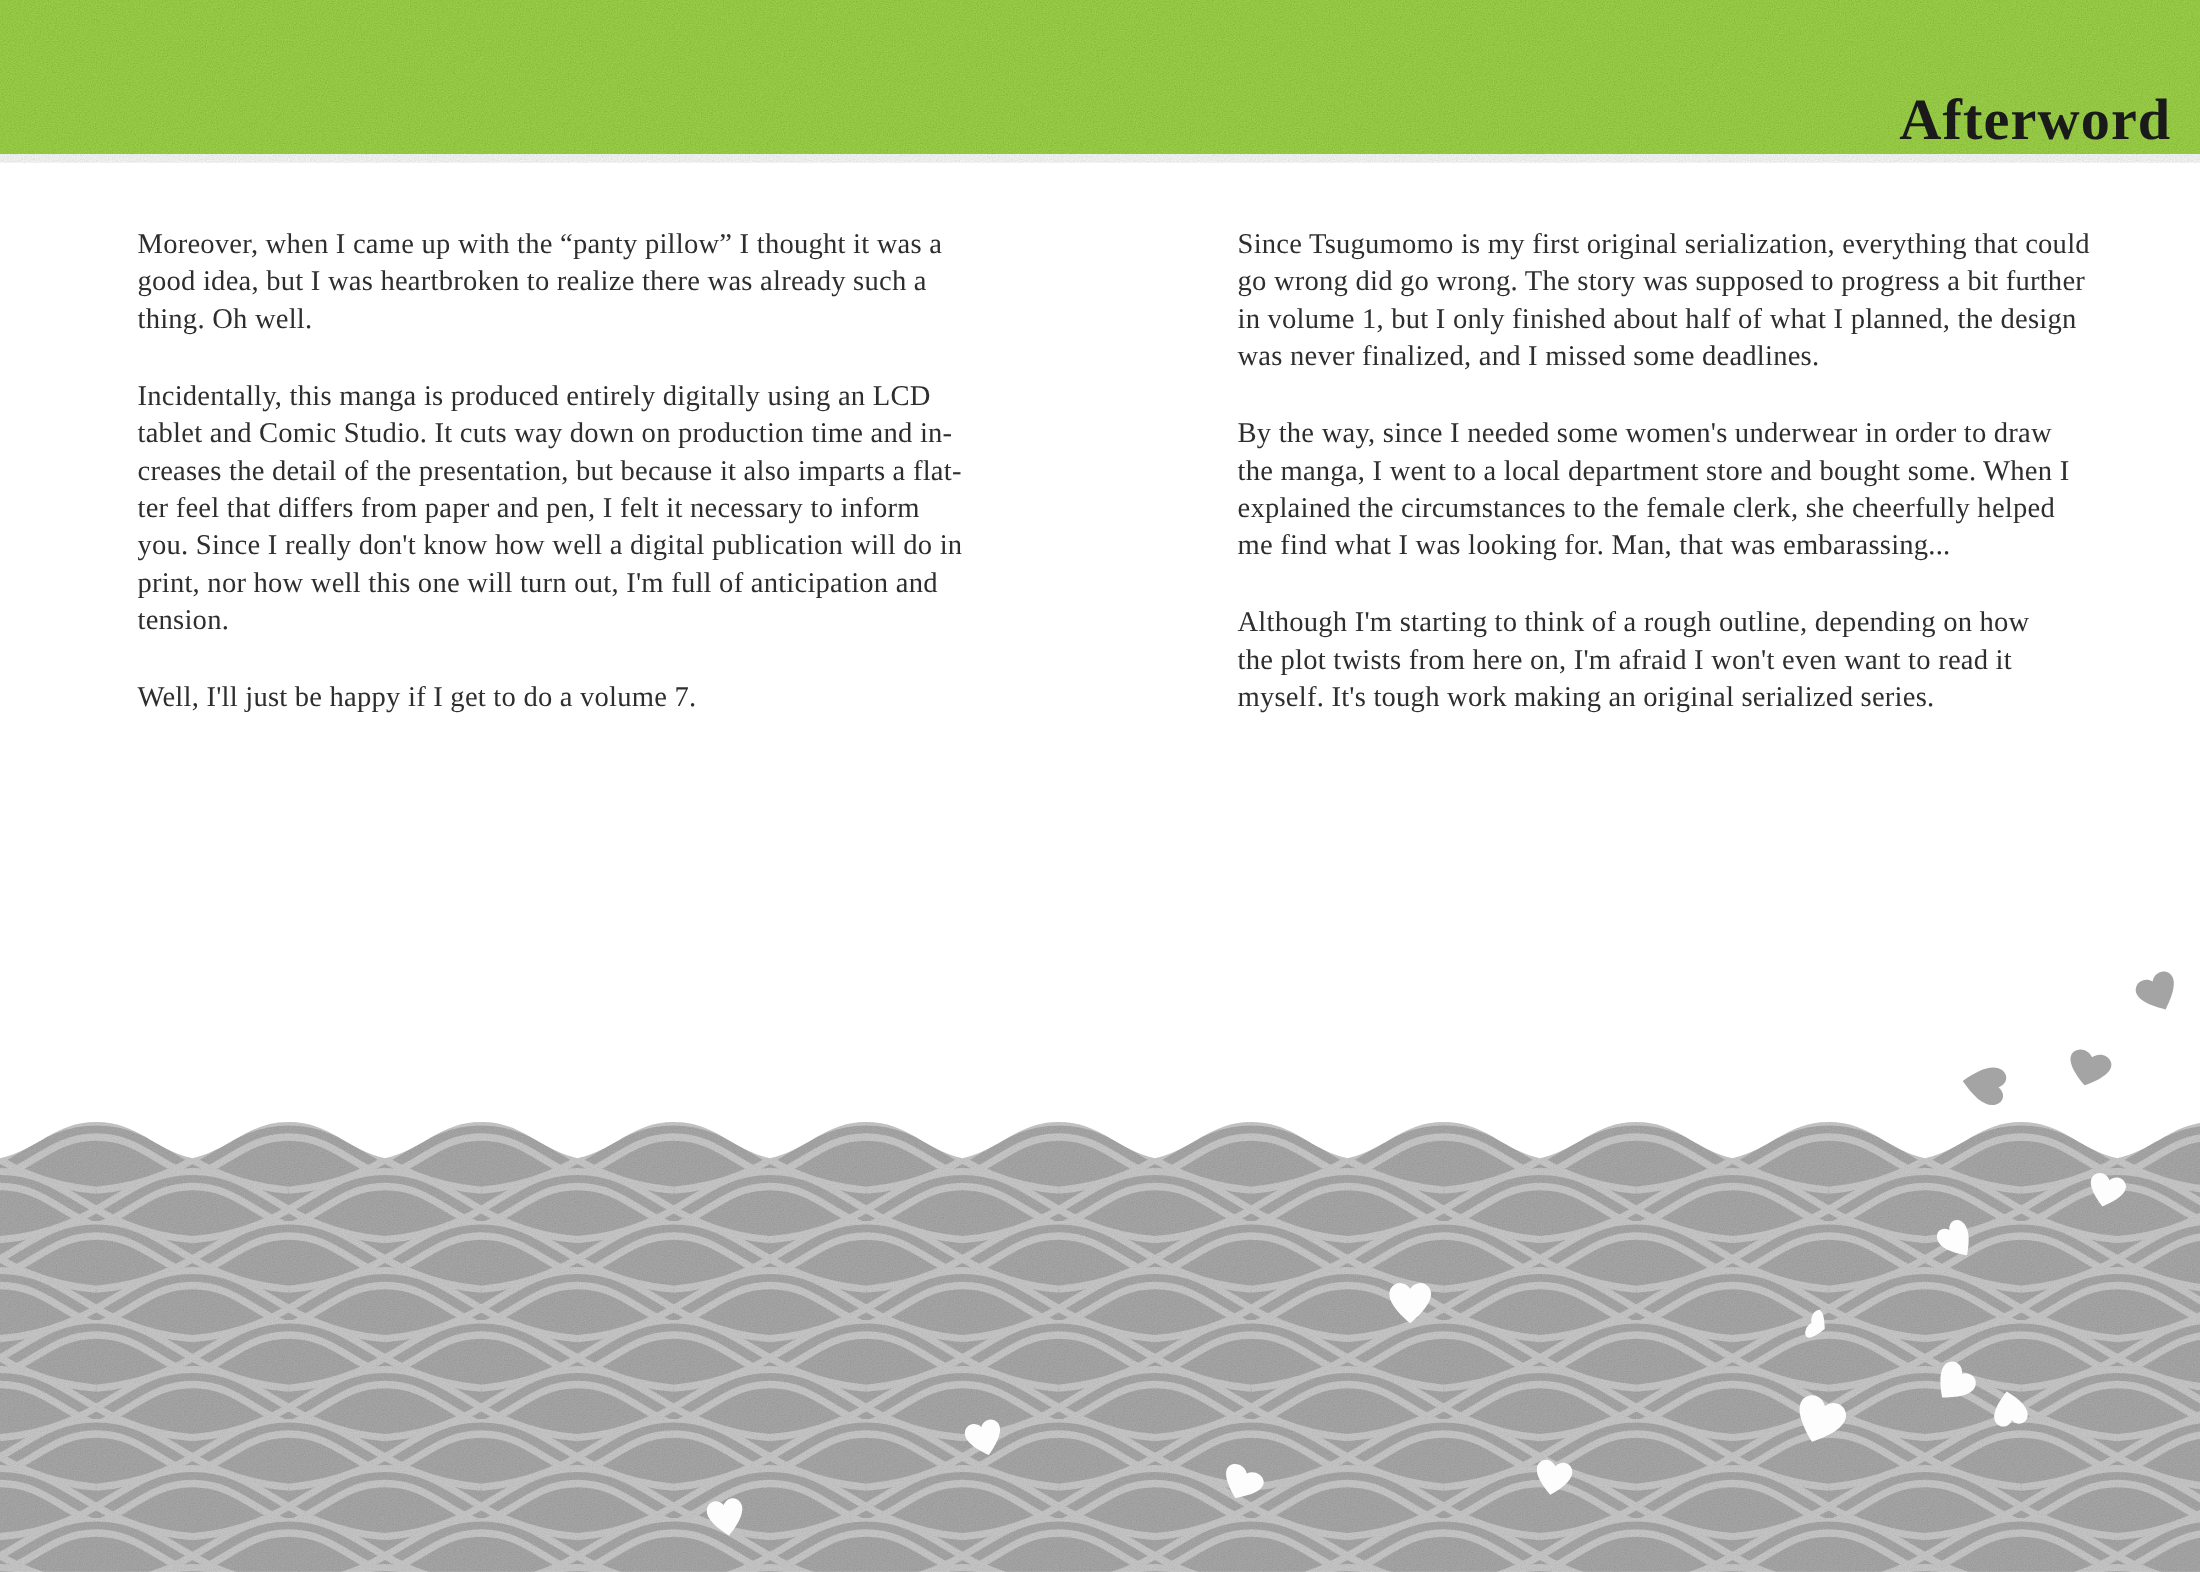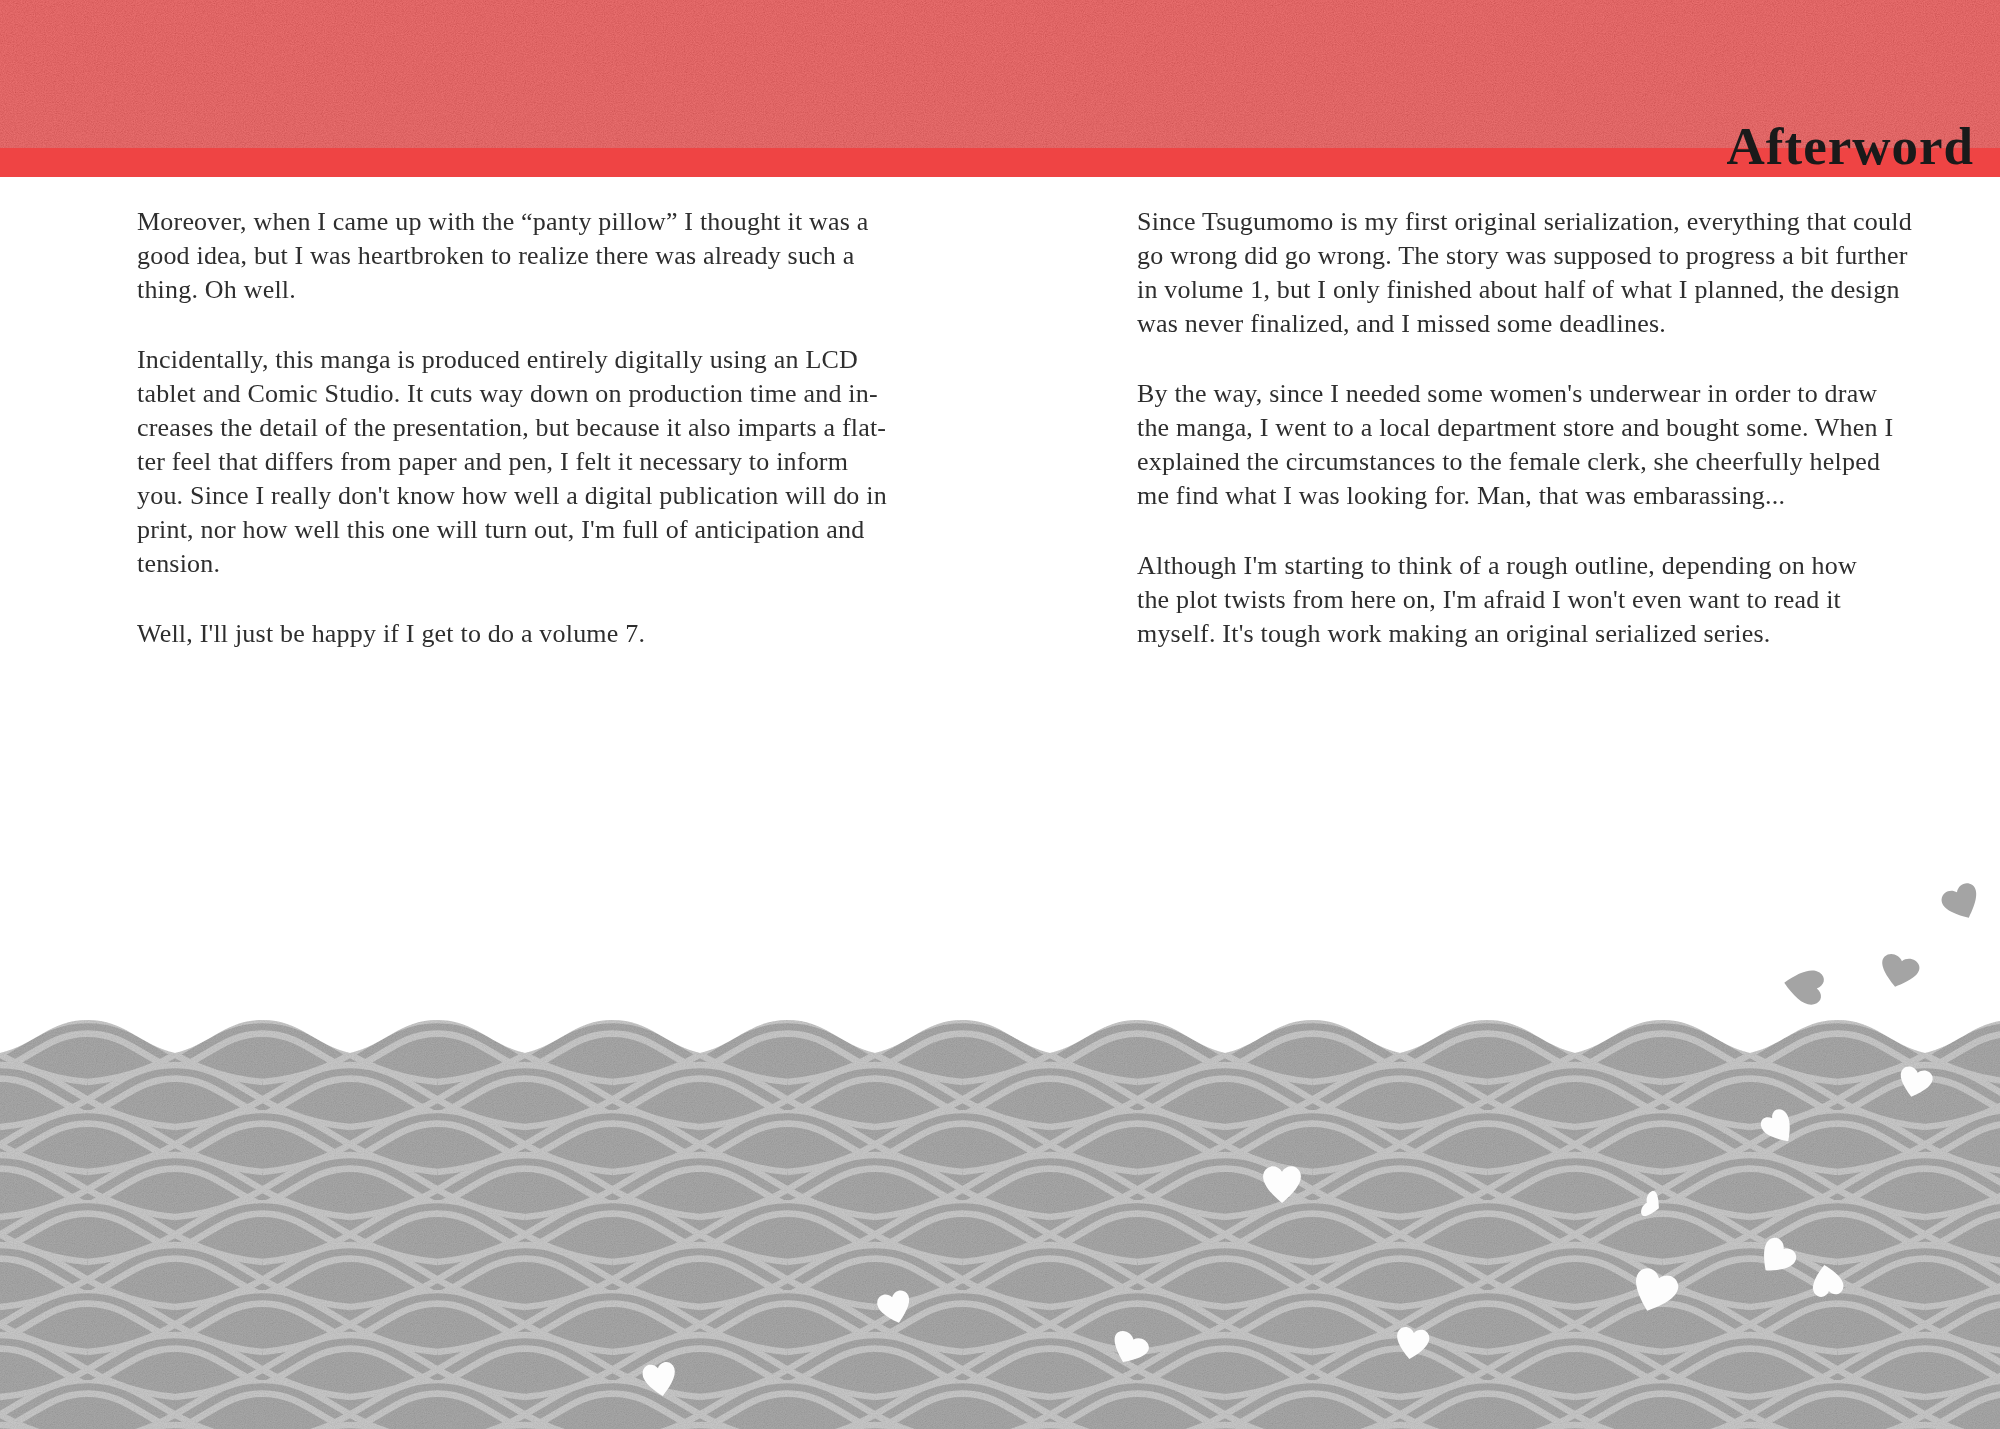--- a/index.html
+++ b/index.html
@@ -1,33 +1,33 @@
 <!DOCTYPE html>
 <html><head>
 <meta charset="utf-8">
 <style>
   html,body{margin:0;padding:0;background:#e8e8e8;}
   .page{
     position:relative;width:2000px;height:1429px;background:#ffffff;
     overflow:hidden;font-family:"Liberation Serif",serif;
   }
   .band{
-    position:absolute;top:0;left:0;width:2000px;height:177px;background:#ef4444;
+    position:absolute;top:0;left:0;width:2000px;height:140px;background:#84cc16;
   }
   .band > svg{position:absolute;top:0;left:0;}
   .page-title{
     position:absolute;right:26px;bottom:4px;margin:0;
     font-size:53px;line-height:1;font-weight:bold;color:#1a1a1a;
     letter-spacing:1px;font-family:"Liberation Serif",serif;
   }
   .col{
     position:absolute;top:205px;color:#2e2e2e;
     font-size:26px;line-height:34px;letter-spacing:0.2px;
   }
-  .col p{white-space:pre;margin:0 0 36px 12px;}
+  .col p{white-space:pre;margin:0 0 36px 0;}
   .col-left{left:125px;}
   .col-right{left:1125px;}
   .waves{position:absolute;left:0;bottom:0;}
 </style>
 </head>
 <body>
 
 <div class="page">
 
   <header class="band">

